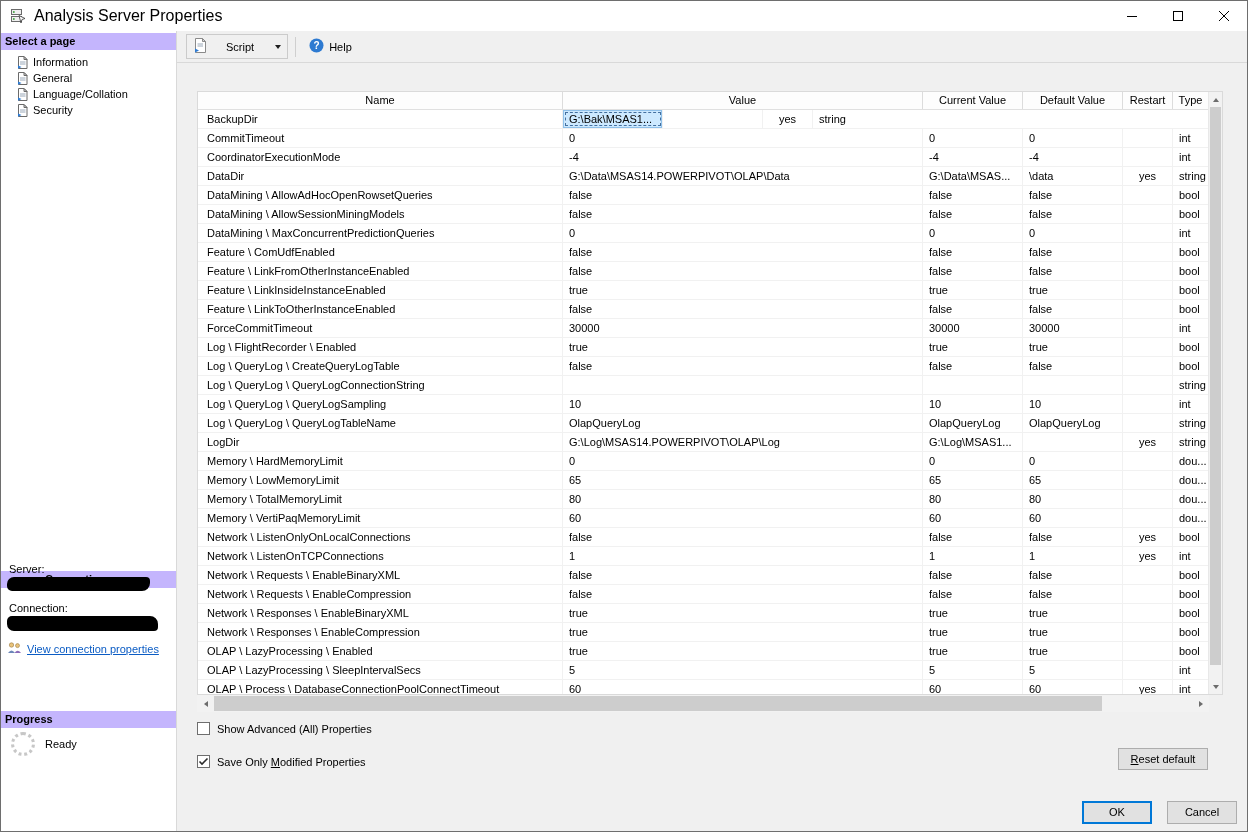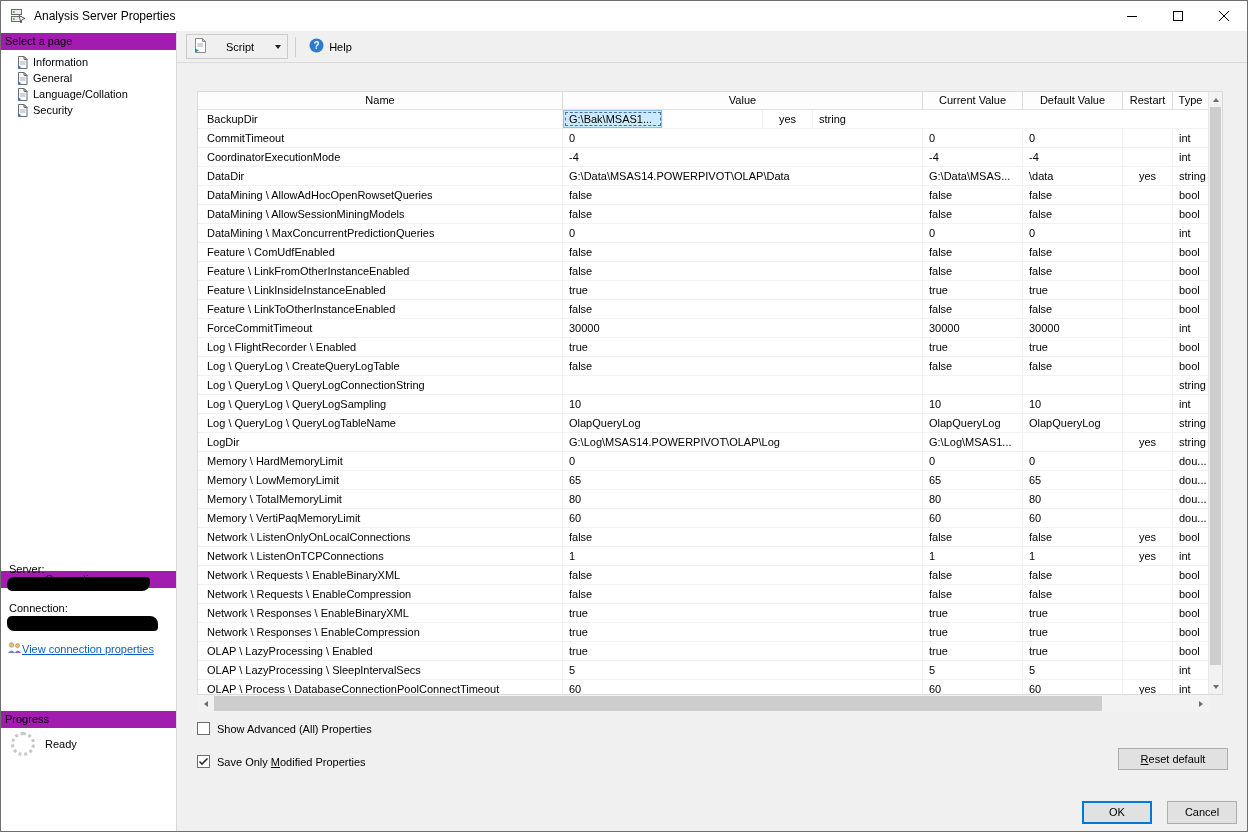--- a/index.html
+++ b/index.html
@@ -3,41 +3,41 @@
 <meta charset="utf-8">
 <style>
   * { margin:0; padding:0; box-sizing:border-box; }
   body { margin:0; background:#3a3a3a; font-family:"Liberation Sans", sans-serif; }
   .window{ width:1248px; height:832px; background:#f0f0f0; border:1px solid #6e6e6e;
            position:relative; overflow:hidden; font-size:11px; color:#000; }
 
   
   .titlebar{ height:30px; background:#fff; display:flex; align-items:center; padding-left:9px; }
   .app-icon{ width:16px; height:16px; margin-right:8px; flex:none; }
-  .title-text{ font-size:12px; white-space:nowrap; }
+  .title-text{ font-size:16px; white-space:nowrap; }
   .win-controls{ margin-left:auto; display:flex; align-self:stretch; }
   .win-btn{ width:46px; display:flex; align-items:center; justify-content:center; cursor:default; }
 
   
   .bodyrow{ display:flex; height:800px; }
 
   
   .sidebar{ width:176px; flex:none; background:#fff; border-right:1px solid #d9d9d9; position:relative; }
-  .sec-header{ position:absolute; left:0; right:0; height:17px; background:#a21caf;
-               font-weight:normal; line-height:17px; padding-left:4px; }
+  .sec-header{ position:absolute; left:0; right:0; height:17px; background:#c4b5fd;
+               font-weight:bold; line-height:17px; padding-left:4px; }
   .sh-top{ top:2px; } .sh-conn{ top:540px;padding-left:44px; } .sh-prog{ top:680px; }
   .page-list{ position:absolute; top:23px; left:0; right:0; }
   .page-item{ height:16px; display:flex; align-items:center; gap:5px; padding-left:16px; cursor:default; }
   .page-icon{ width:11px; height:13px; flex:none; }
   .side-label{ position:absolute; left:8px; }
   .lb-server{ top:532px; } .lb-conn{ top:571px; }
   .redact{ position:absolute; background:#000; }
   .redact1{ left:6px; top:546px; width:143px; height:14px; border-radius:7px 4px 8px 5px; }
   .redact2{ left:6px; top:585px; width:151px; height:15px; border-radius:5px 8px 4px 7px; }
-  .link-row{ position:absolute; left:6px; top:611px; display:flex; align-items:center; }
+  .link-row{ position:absolute; left:6px; top:611px; display:flex; align-items:center; gap:5px; }
   .link{ color:#0b5cc4; text-decoration:underline; cursor:pointer; }
   .ready-row{ position:absolute; left:10px; top:701px; display:flex; align-items:flex-start; gap:10px; }
   .spinner{ width:24px; height:24px; border-radius:50%; border:3px dotted #c7c7c7; flex:none; }
   .ready-text{ margin-top:6px; }
 
   
   .main{ flex:1; position:relative; background:#f0f0f0; }
   .toolbar{ height:32px; border-bottom:1px solid #d9d9d9; display:flex; align-items:center; padding-left:9px; }
   .script-btn{ display:flex; align-items:center; gap:19px; border:1px solid #cbcbcb; padding:3px 6px; cursor:default; }
   .caret-down{ width:0; height:0; border-left:3px solid transparent; border-right:3px solid transparent;
@@ -77,21 +77,21 @@
   .hs-thumb{ position:absolute; left:17px; top:1px; width:888px; height:15px; background:#cdcdcd; }
 
   
   .cb-row{ position:absolute; left:20px; display:flex; align-items:center; gap:7px; }
   .cbr1{ top:691px; } .cbr2{ top:724px; }
   .checkbox{ width:13px; height:13px; background:#fff; border:1px solid #6e6e6e; display:flex;
              align-items:center; justify-content:center; flex:none; }
   .accel{ text-decoration:underline; }
   .btn{ position:absolute; background:#e1e1e1; border:1px solid #adadad; text-align:center;
         font-size:11px; line-height:20px; cursor:default; }
-  .reset-btn{ left:941px; top:717px; width:110px; height:22px; }
+  .reset-btn{ left:941px; top:717px; width:90px; height:22px; }
   .ok-btn{ left:905px; top:770px; width:70px; height:23px; line-height:21px;
            border:1px solid #0078d7; box-shadow:inset 0 0 0 1px #0078d7; }
   .cancel-btn{ left:990px; top:770px; width:70px; height:23px; line-height:21px; }
 </style>
 </head>
 <body>
 
 <div class="window">
 
   <div class="titlebar">

